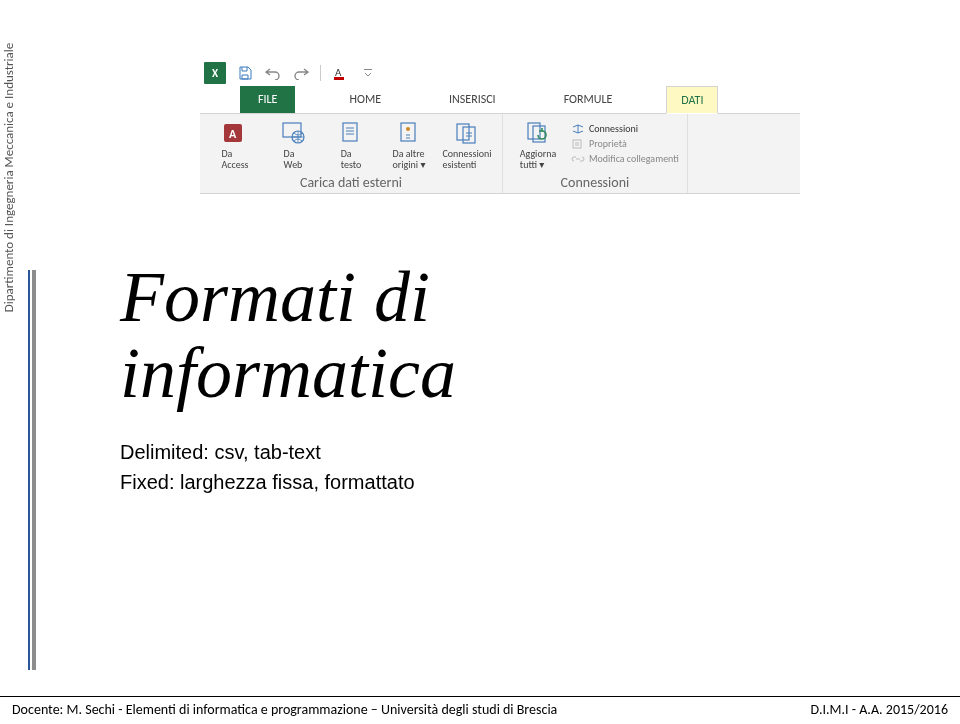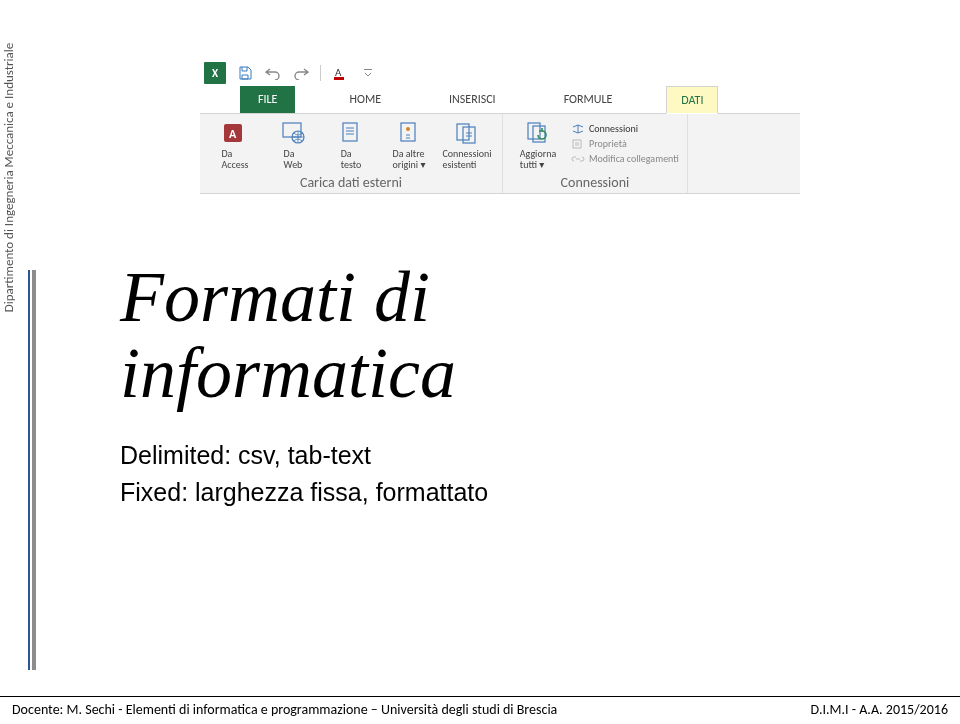--- a/index.html
+++ b/index.html
@@ -156,21 +156,21 @@
 }
 .title-line {
   font-family: "Times New Roman", serif;
   font-style: italic;
   font-size: 72px;
   color: #000;
   line-height: 1.05;
 }
 .body-line {
   font-family: Arial, sans-serif;
-  font-size: 25px;
+  font-size: 20px;
   color: #000;
   margin-top: 28px;
   line-height: 1.3;
 }
 
 .footer {
   position: absolute;
   left: 0; right: 0; bottom: 6px;
   border-top: 1px solid #000;
   display: flex;

